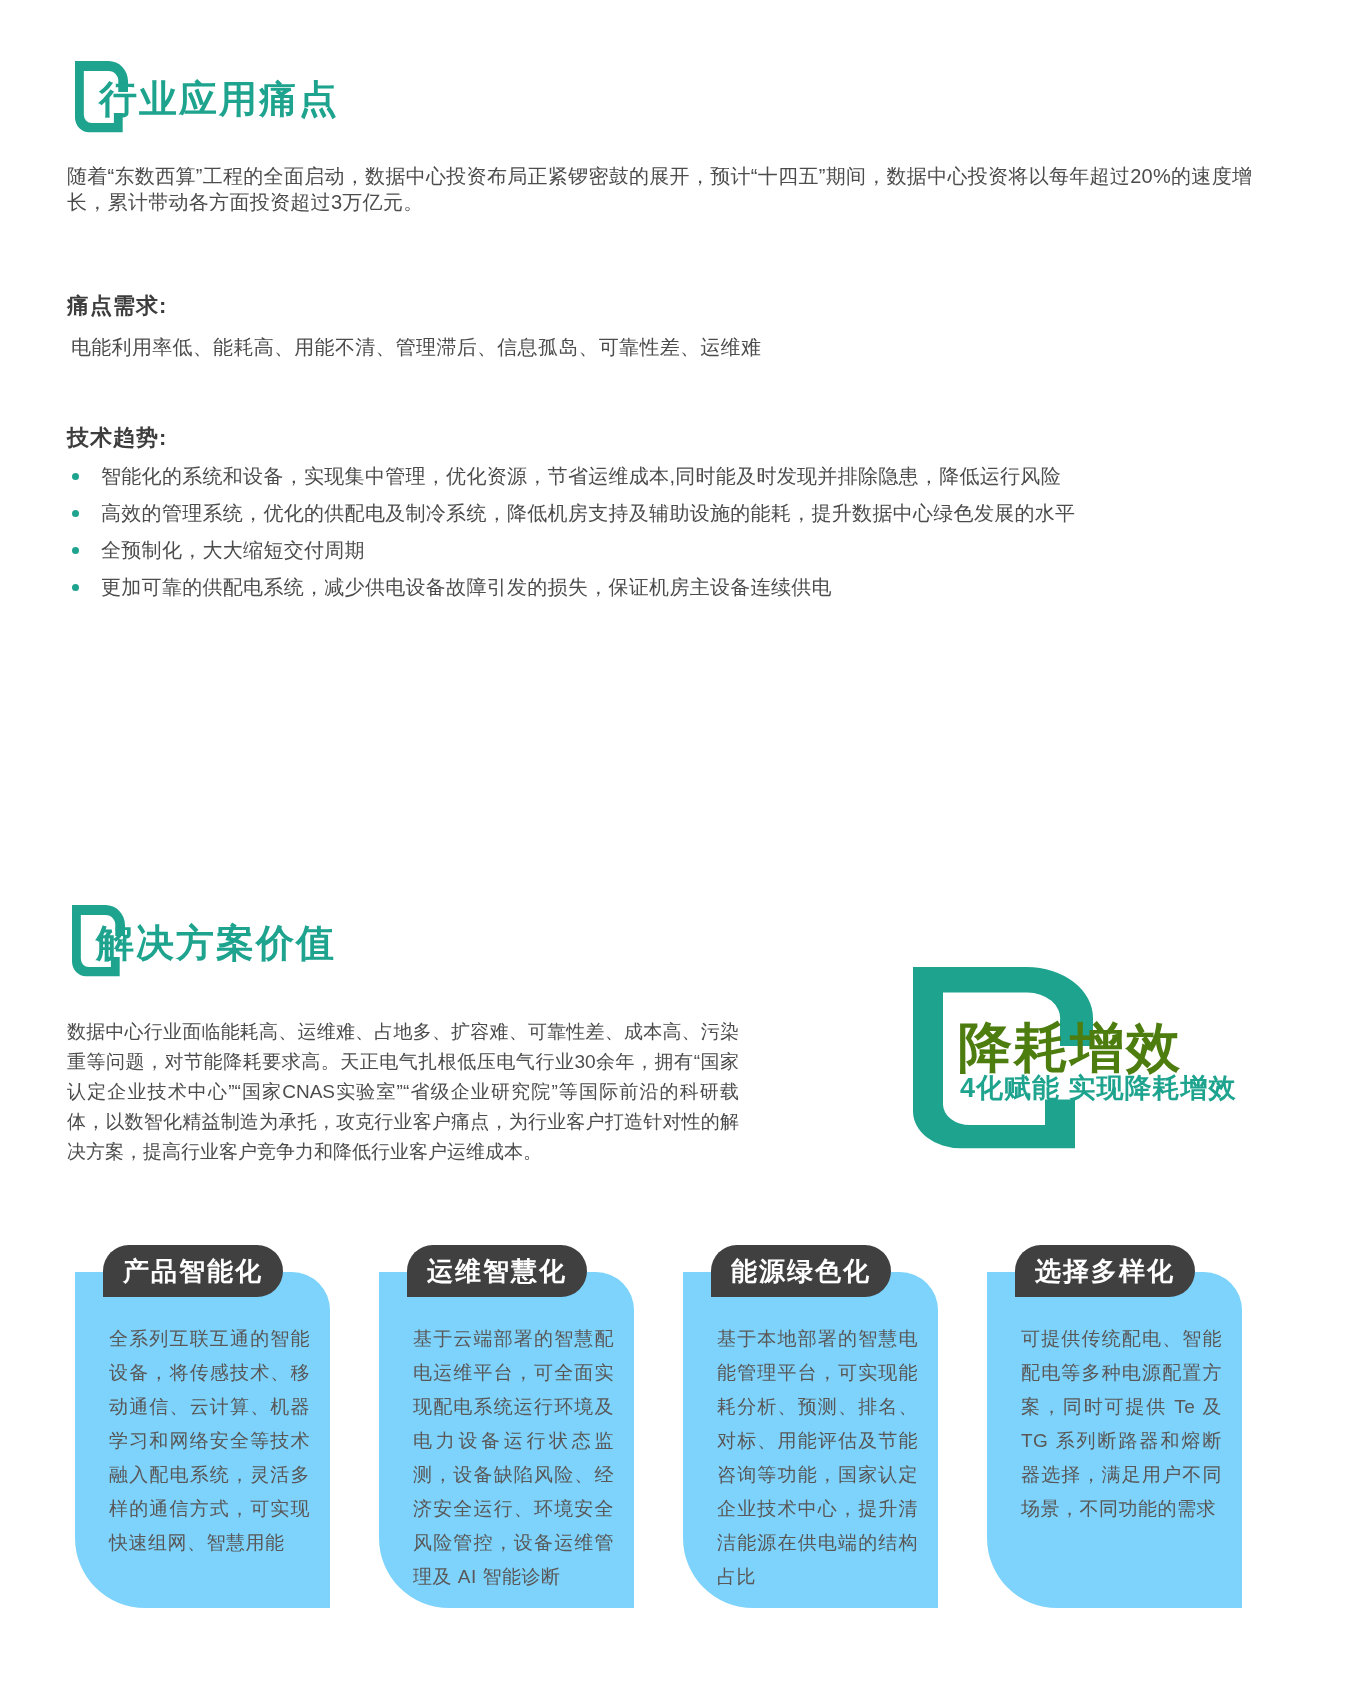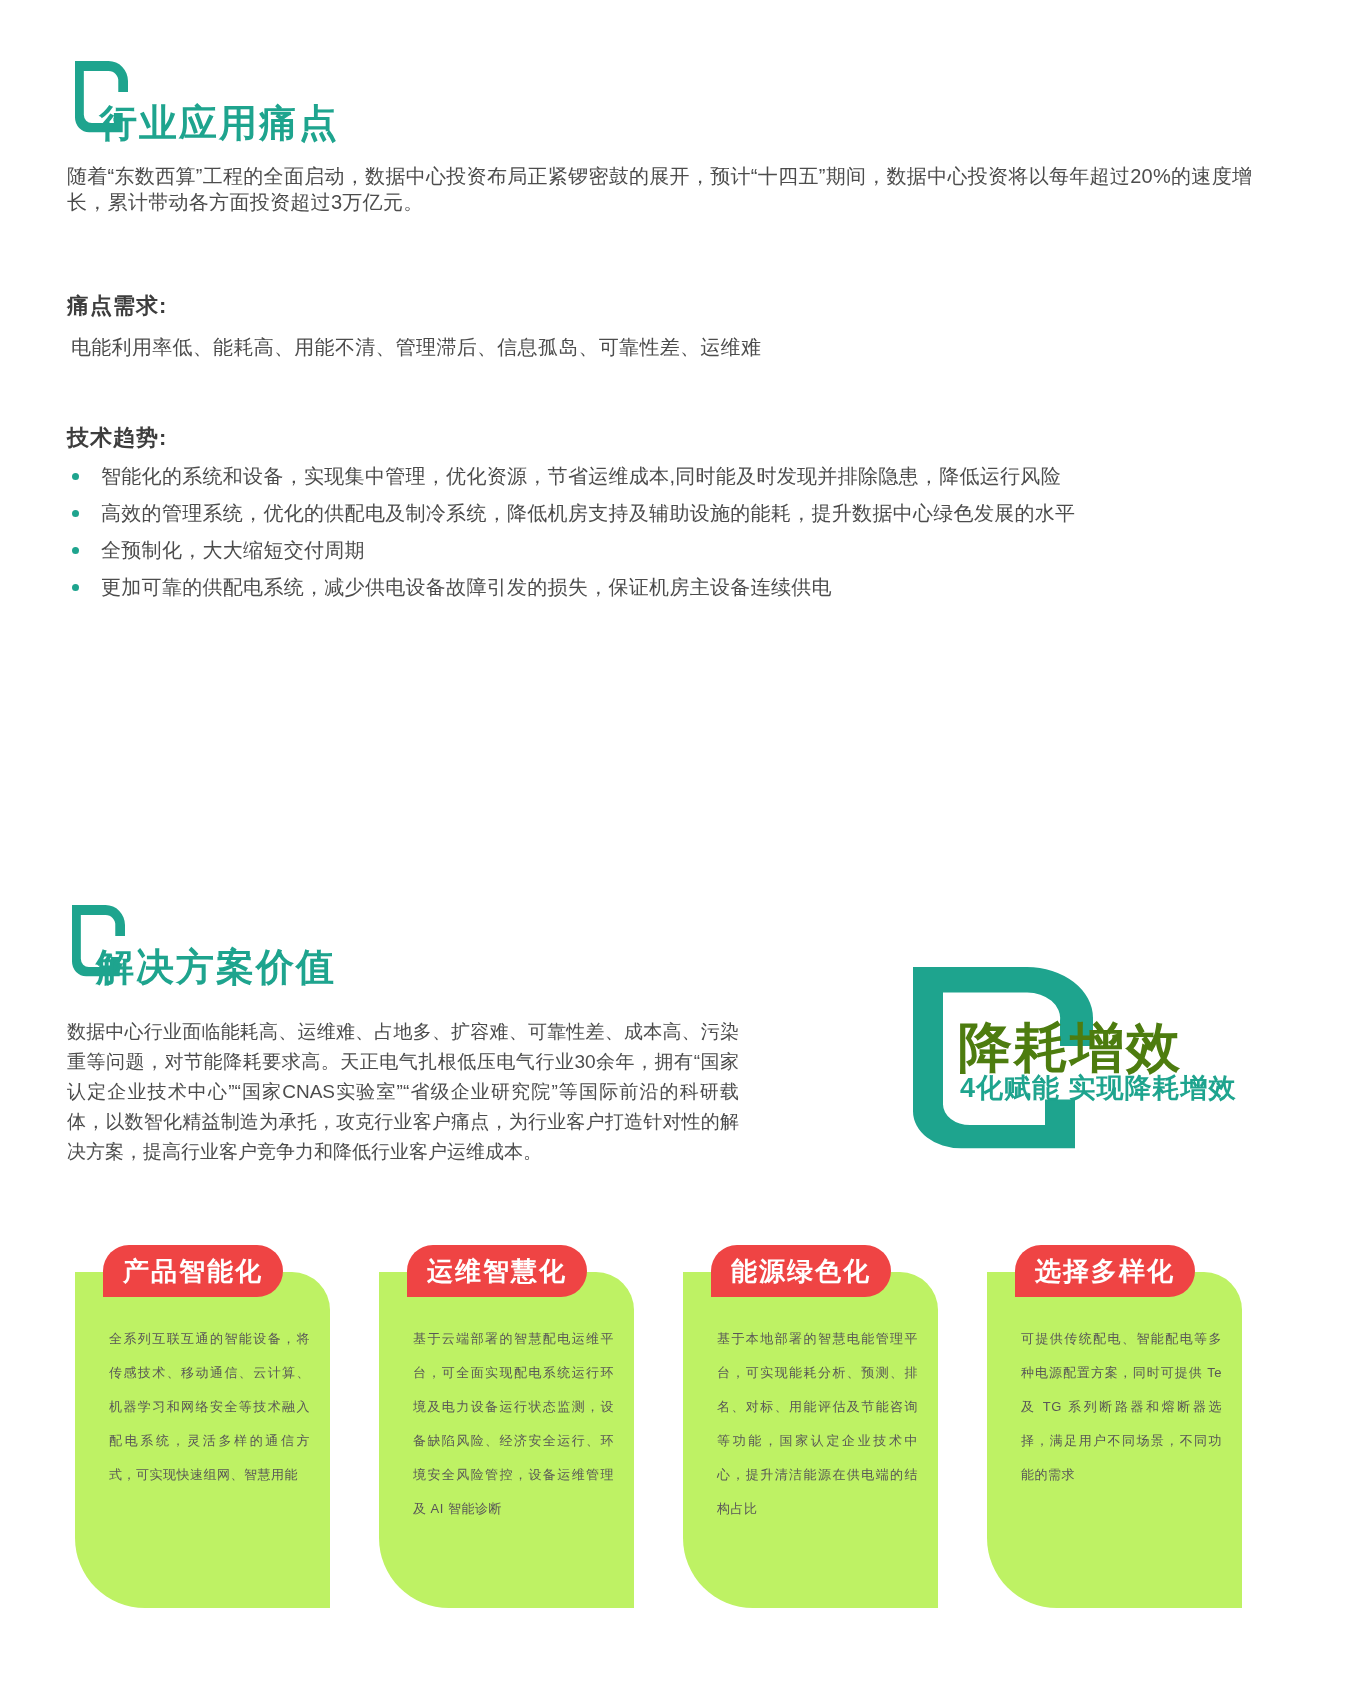--- a/index.html
+++ b/index.html
@@ -8,21 +8,20 @@
 
   
   .sec-icon { position: absolute; }
   .sec-title {
     position: absolute;
     font-size: 38px;
     font-weight: bold;
     color: #1ea48e;
     letter-spacing: 2px;
     white-space: nowrap;
-    margin-top: 24px;
   }
 
   
   .intro {
     position: absolute; left: 67px; top: 163px; width: 1222px;
     font-size: 20px; line-height: 26px; color: #4c4c4c; letter-spacing: 0.3px;
   }
   .sub-heading {
     position: absolute; font-size: 22px; font-weight: bold; color: #3d3d3d;
     letter-spacing: 1px; white-space: nowrap;
@@ -63,30 +62,30 @@
   }
 
   
   .cards {
     position: absolute; left: 75px; top: 1245px; width: 1167px;
     display: grid; grid-template-columns: repeat(4, 1fr); column-gap: 49px;
   }
   .card { position: relative; }
   .card-pill {
     position: absolute; left: 28px; top: 0; width: 180px; height: 52px;
-    background: #ef4444; border-radius: 26px 26px 26px 0;
+    background: #404040; border-radius: 26px 26px 26px 0;
     color: #ffffff; font-size: 26px; font-weight: bold; letter-spacing: 2px;
     display: flex; align-items: center; justify-content: center; z-index: 2;
     white-space: nowrap;
   }
   .card-body {
     margin-top: 27px; height: 336px;
-    background: #bef264; border-radius: 0 38px 0 70px;
+    background: #7dd3fc; border-radius: 0 38px 0 70px;
     padding: 50px 20px 0 34px;
-    font-size: 13px; line-height: 34px; color: #595757;
+    font-size: 19px; line-height: 34px; color: #595757;
     text-align: justify; letter-spacing: 0.5px;
   }
 </style>
 </head>
 <body>
 
 <svg class="sec-icon" style="left:75px; top:61px;" width="53" height="73" viewBox="0 0 60 80" preserveAspectRatio="none">
   <path fill="#1ea48e" d="M0,0 L38,0 A22,22 0 0 1 60,22 L60,34 L49,34 L49,23
     A11,11 0 0 0 38,11 L10,11 L10,59 A9,9 0 0 0 19,68 L44,68 L44,57 L54,57
     L54,78 L16,78 A16,16 0 0 1 0,62 Z"></path>

